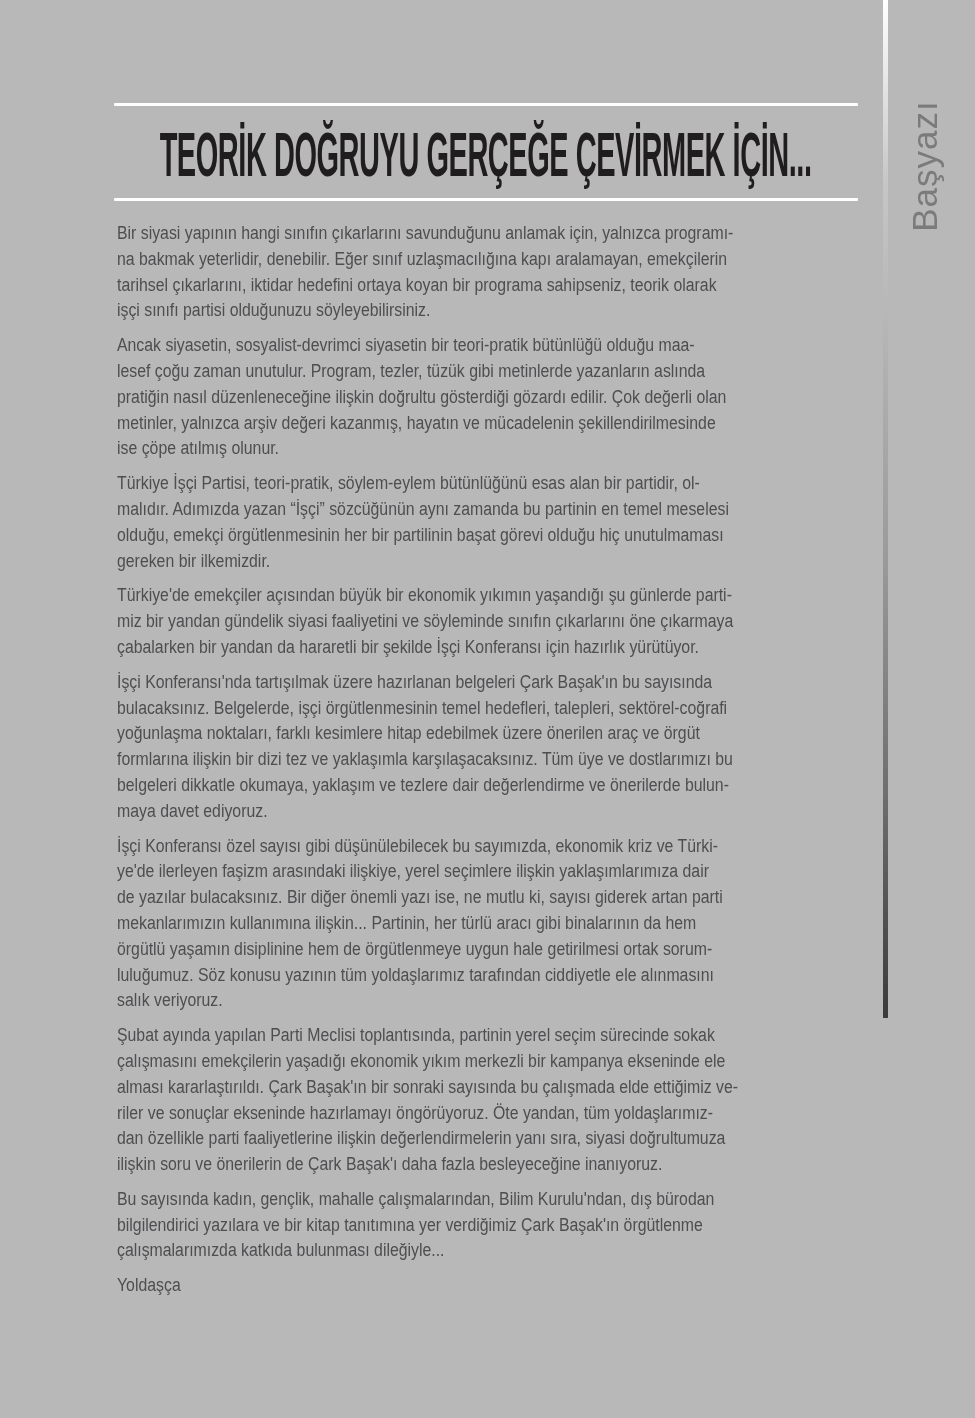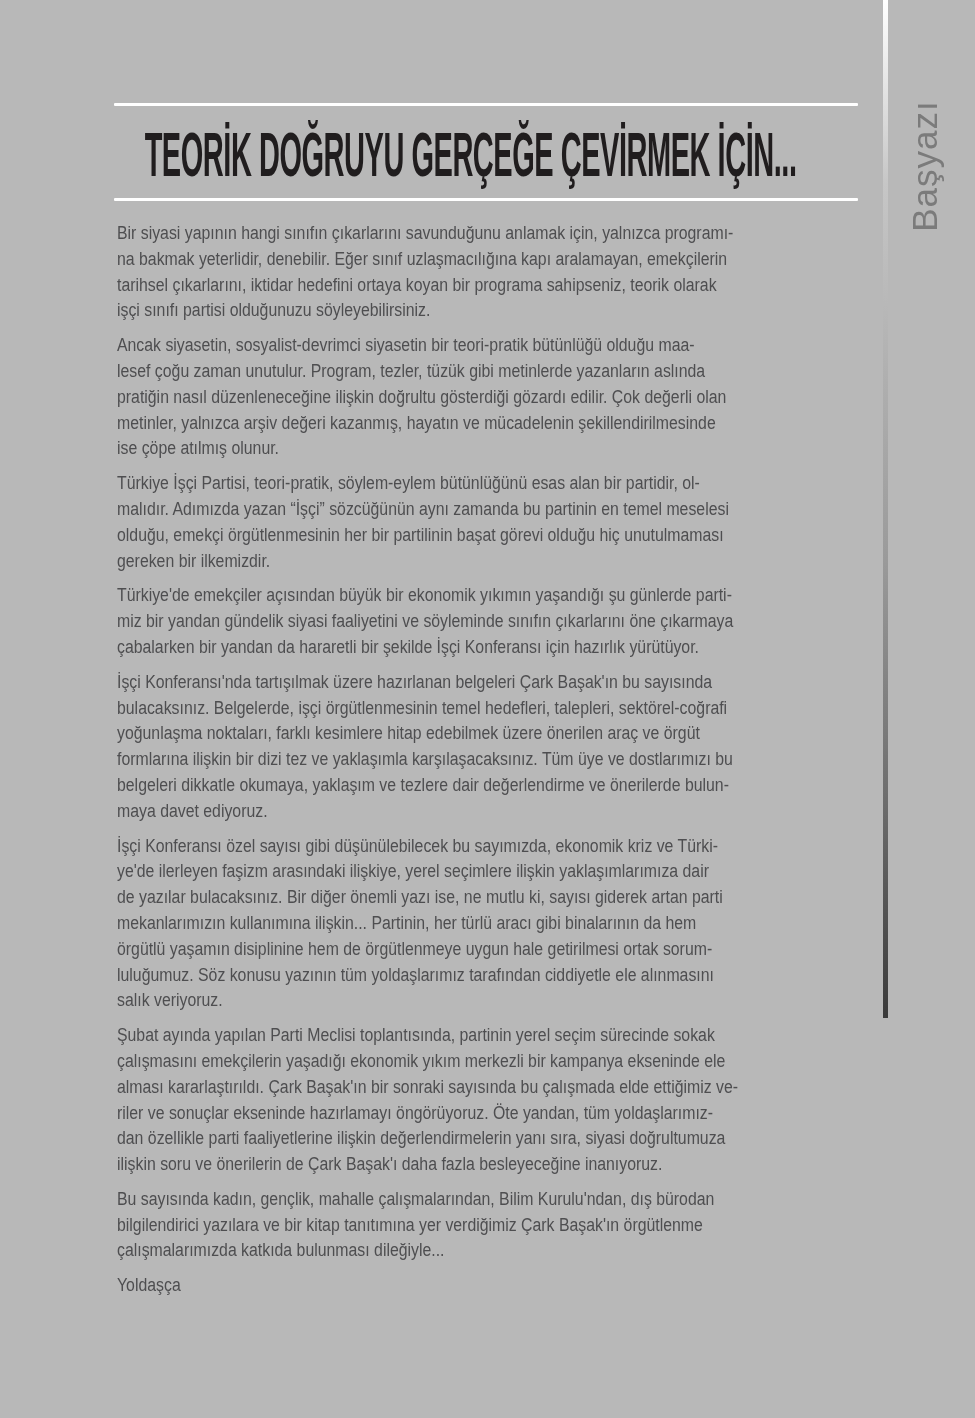--- a/index.html
+++ b/index.html
@@ -13,21 +13,21 @@
   .page{position:absolute;inset:0;width:975px;height:1418px;background:#b8b8b8;}
 
   .rule{
     position:absolute;left:114px;width:744px;height:3px;
     background:#ffffff;border-radius:1px;
   }
   .rule-top{top:103px;}
   .rule-bottom{top:198px;}
 
   .header{
-    position:absolute;left:99px;top:104px;width:744px;height:94px;
+    position:absolute;left:114px;top:104px;width:744px;height:94px;
     display:flex;align-items:center;justify-content:center;
     overflow:visible;
   }
   .title-inner{
     display:inline-block;
     white-space:nowrap;
     font-weight:700;
     font-size:63px;
     letter-spacing:-1px;
     color:#201d1e;

